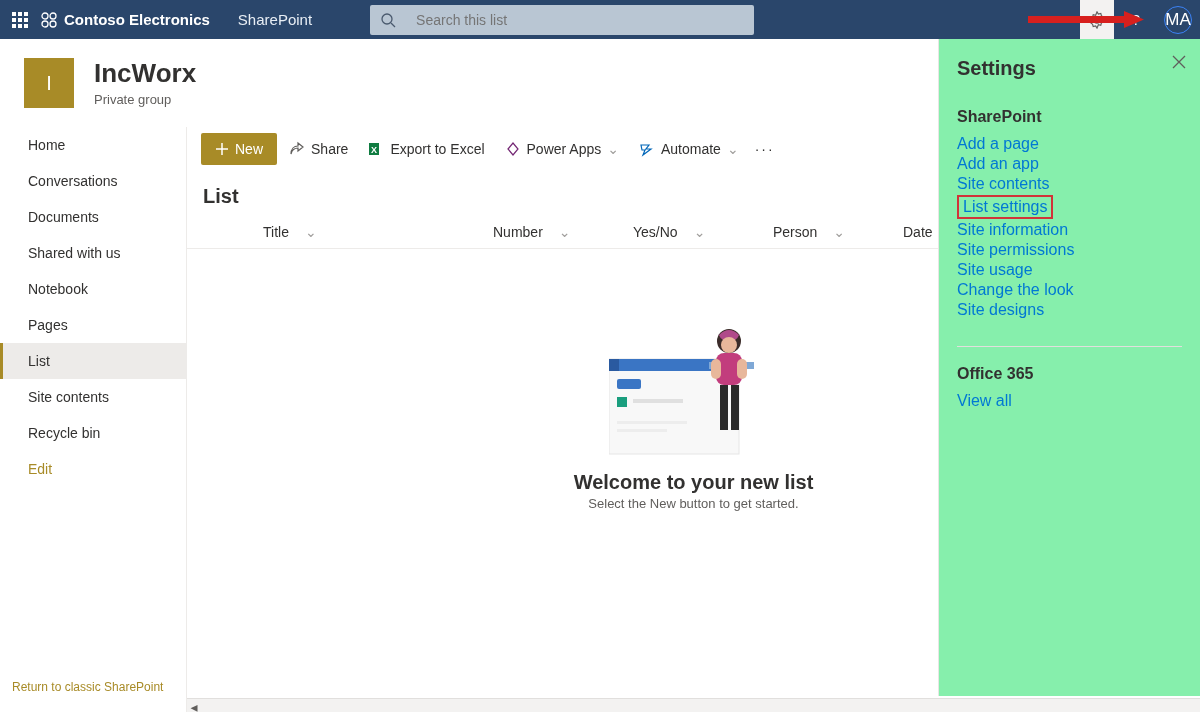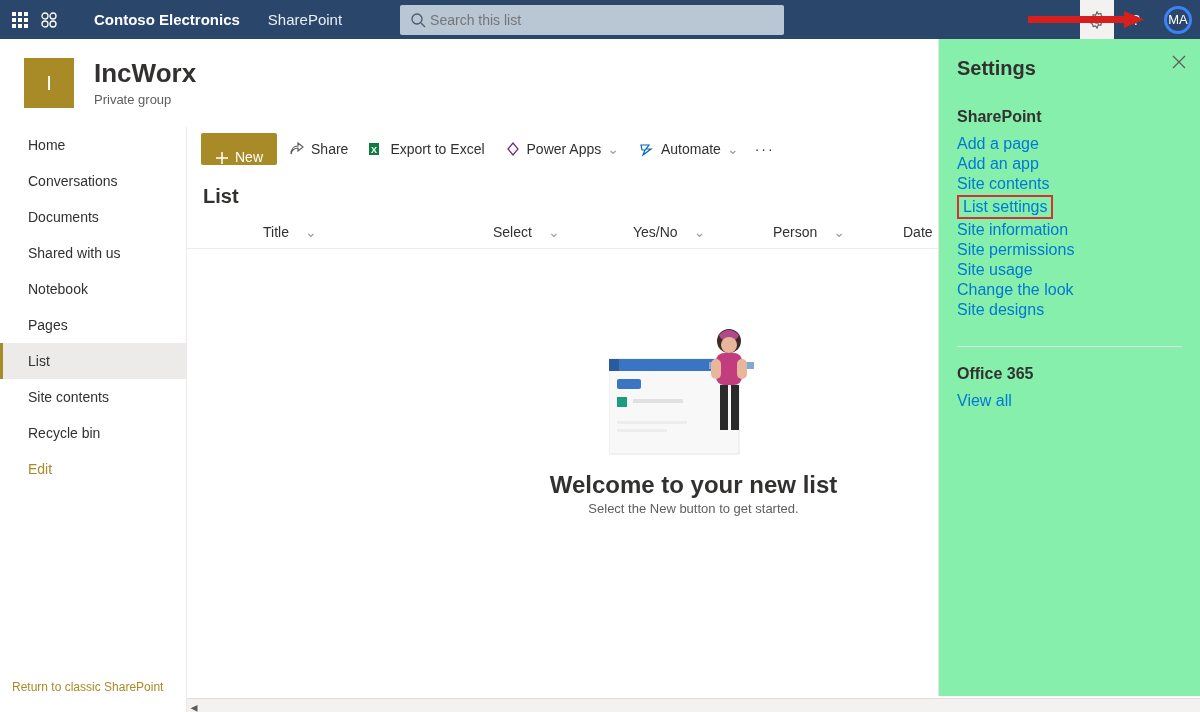--- a/index.html
+++ b/index.html
@@ -3,56 +3,56 @@
 <meta charset="utf-8">
 <style>
   * { box-sizing: border-box; margin: 0; padding: 0; }
   body { font-family: "Segoe UI", Tahoma, sans-serif; font-size: 14px; color: #323130; overflow: hidden; width:1200px; height:712px; background:#fff;}
   
   .suitebar { background:#2a466b; height:39px; display:flex; align-items:center; color:#fff; position:relative;}
   .waffle { width:40px; height:39px; display:flex; align-items:center; justify-content:center; cursor:pointer;}
   .waffle-grid { display:grid; grid-template-columns:repeat(3,4px); grid-template-rows:repeat(3,4px); gap:2px;}
   .waffle-grid span{background:#fff; width:4px;height:4px;}
   .brandicon { width:18px;height:18px; margin-right:6px; display:inline-flex;}
-  .brand { font-weight:600; font-size:15px; margin-right:28px; display:flex; align-items:center;gap:30px;}
+  .brand { font-weight:600; font-size:15px; margin-right:28px; display:flex; align-items:center;}
   .appname { font-size:15px; font-weight:400; color:#e8eef5;}
   .searchwrap { margin-left:58px; }
   .searchbox { width:384px; height:30px; background:#b9c6d3; border:none; display:flex; align-items:center; padding:0 10px; border-radius:2px;}
-  .searchbox input{ background:transparent; border:none; outline:none; flex:1; font-size:14px; color:#701a75; margin-left:4px;}
+  .searchbox input{ background:transparent; border:none; outline:none; flex:1; font-size:14px; color:#701a75; margin-left:20px;}
   .suite-right { position:absolute; right:8px; display:flex; align-items:center; gap:4px;}
   .icon-btn { width:36px; height:39px; display:flex;align-items:center;justify-content:center;color:#fff;cursor:pointer;}
   .icon-btn.gear-active{ background:#f3f2f1; color:#323130; width:34px;height:39px;}
-  .avatar { width:28px;height:28px; border:3px solid #3b82f6; border-radius:50%; display:flex;align-items:center;justify-content:center; font-size:13px; color:#fff; margin-left:6px;}
+  .avatar { width:28px;height:28px; border:1px solid #3b82f6; border-radius:50%; display:flex;align-items:center;justify-content:center; font-size:17px; color:#fff; margin-left:6px;}
   .red-arrow { position:absolute; right:48px; top:11px; width:116px; height:17px; pointer-events:none;}
   
   .siteheader { height:88px; display:flex; align-items:center; padding:0 24px; border-bottom:0; position:relative;}
   .site-logo { width:50px;height:50px;background:#a88b27;color:#fff;display:flex;align-items:center;justify-content:center;font-size:20px;font-weight:400;margin-right:20px;}
   .site-title { font-size:26px; font-weight:600; color:#323130; line-height:1.1;}
   .site-sub { font-size:13px; color:#605e5c; margin-top:4px;}
   .siteheader .actions { position:absolute; right:16px; top:50%; transform:translateY(-50%); display:flex; gap:12px; color:#605e5c;}
   
   .layout { display:flex; height:calc(712px - 39px - 88px); position:relative;}
   .leftnav { width:187px; border-right:1px solid #edebe9; background:#fff; overflow-y:auto; position:relative; height:100%;}
   .leftnav .nav-item { padding:0 28px; height:36px; display:flex;align-items:center; color:#323130; cursor:pointer; font-size:14px;}
   .leftnav .nav-item.selected{ background:#edebe9; border-left:3px solid #a88b27; padding-left:25px; font-weight:400;}
   .leftnav .nav-item.edit{ color:#a88b27;}
   .leftnav .return { position:absolute; bottom:18px; left:12px; font-size:12px; color:#a88b27; cursor:pointer;}
   
   .main { flex:1; display:flex; flex-direction:column; position:relative; overflow:hidden;}
   .cmdbar { height:44px; display:flex; align-items:center; padding:0 14px; gap:4px; color:#323130;}
-  .new-btn { background:#a88b27; color:#fff; height:32px; padding:0 14px; display:flex;align-items:flex-end;gap:6px; border-radius:2px; cursor:pointer; font-size:14px;}
+  .new-btn { background:#a88b27; color:#fff; height:32px; padding:0 14px; display:flex;align-items:center;gap:6px; border-radius:2px; cursor:pointer; font-size:14px;}
   .cmd { display:flex;align-items:center;gap:6px; padding:0 8px; height:32px; cursor:pointer; color:#323130; font-size:14px;}
   .cmd .ic{width:16px;height:16px;display:inline-flex;align-items:center;justify-content:center;}
   .cmdbar-right { margin-left:auto; display:flex;align-items:center;gap:6px;}
   .list-title { font-size:20px; font-weight:600; padding:14px 16px 8px;}
   .col-headers { display:flex; padding:8px 16px; border-bottom:1px solid #edebe9; color:#323130; font-size:14px;}
   .col-headers .col{ display:flex; align-items:center; gap:16px; cursor:pointer;}
   .chev{ color:#a19f9d;}
   .empty { display:flex; flex-direction:column; align-items:center; margin-top:80px;}
-  .empty h3{ font-size:24px; font-weight:600; margin-top:12px;}
+  .empty h3{ font-size:20px; font-weight:600; margin-top:12px;}
   .empty p{ font-size:13px; color:#605e5c; margin-top:2px;}
   .hscroll { position:absolute; bottom:0; left:0; right:0; height:14px; background:#f3f2f1; border-top:1px solid #e1dfdd;}
   .hscroll .thumbarrow{ width:14px;height:14px; display:inline-flex;align-items:center;justify-content:center;color:#605e5c;}
   
   .settings-panel { width:262px; border-left:1px solid #e8e6e4; background:#86efac; position:absolute; right:0; top:39px; bottom:16px; padding:18px 18px; overflow-y:auto;}
   .settings-panel .close{ position:absolute; right:14px; top:16px; cursor:pointer; color:#605e5c; font-size:16px;}
   .settings-panel h2{ font-size:20px; font-weight:600; margin-bottom:28px;}
   .settings-panel h3{ font-size:16px; font-weight:600; margin:6px 0 8px;}
   .settings-panel a{ display:block; color:#0078d4; font-size:16px; line-height:20px; text-decoration:none; cursor:pointer;}
   .settings-panel a.boxed{ border:2px solid #d13438; padding:0 4px; display:inline-block; margin:1px 0;}
@@ -227,21 +227,21 @@
 
     <div class="list-title">List</div>
 
     <div class="col-headers">
       <div class="col" style="width:60px;"></div>
       <div class="col" style="width:230px;">
           <span>Title</span>
           <span class="chev">⌄</span>
         </div>
       <div class="col" style="width:140px;">
-          <span>Select</span>
+          <span>Number</span>
           <span class="chev">⌄</span>
         </div>
       <div class="col" style="width:140px;">
           <span>Yes/No</span>
           <span class="chev">⌄</span>
         </div>
       <div class="col" style="width:130px;">
           <span>Person</span>
           <span class="chev">⌄</span>
         </div>

